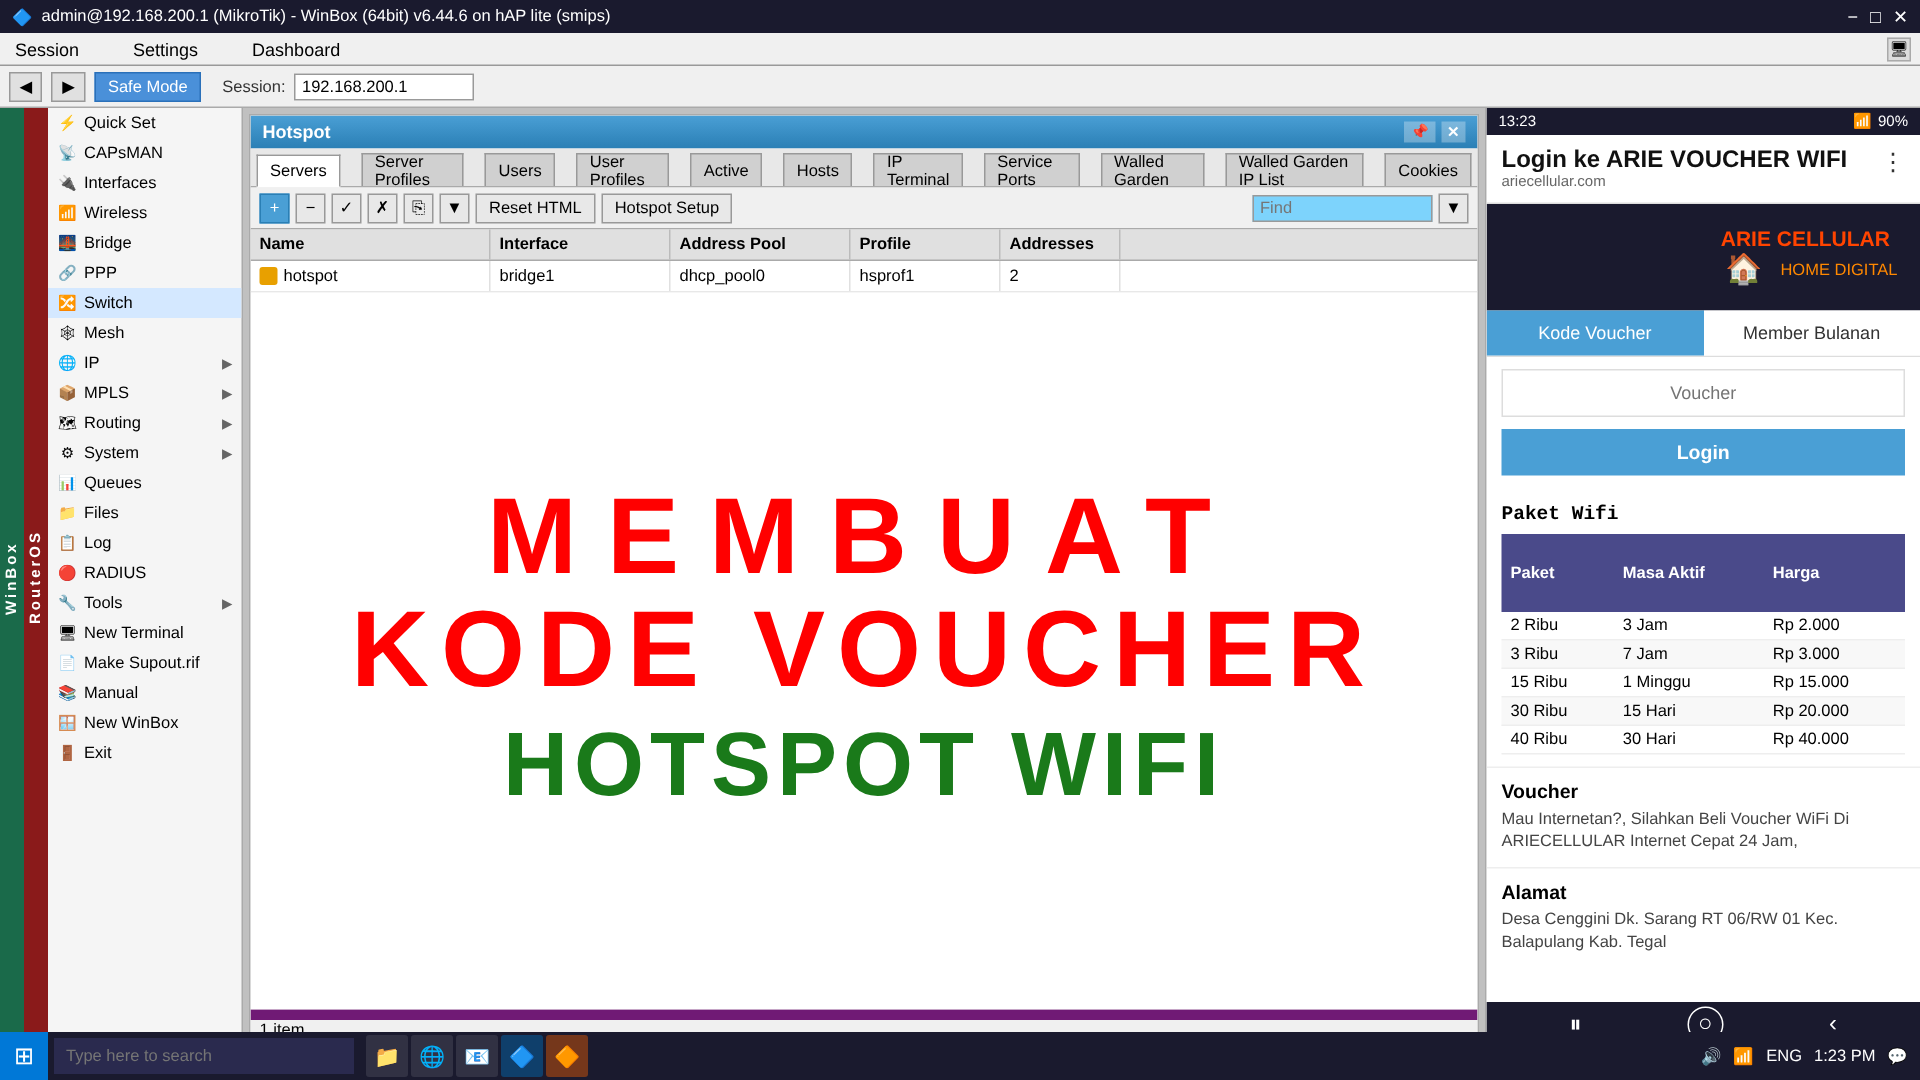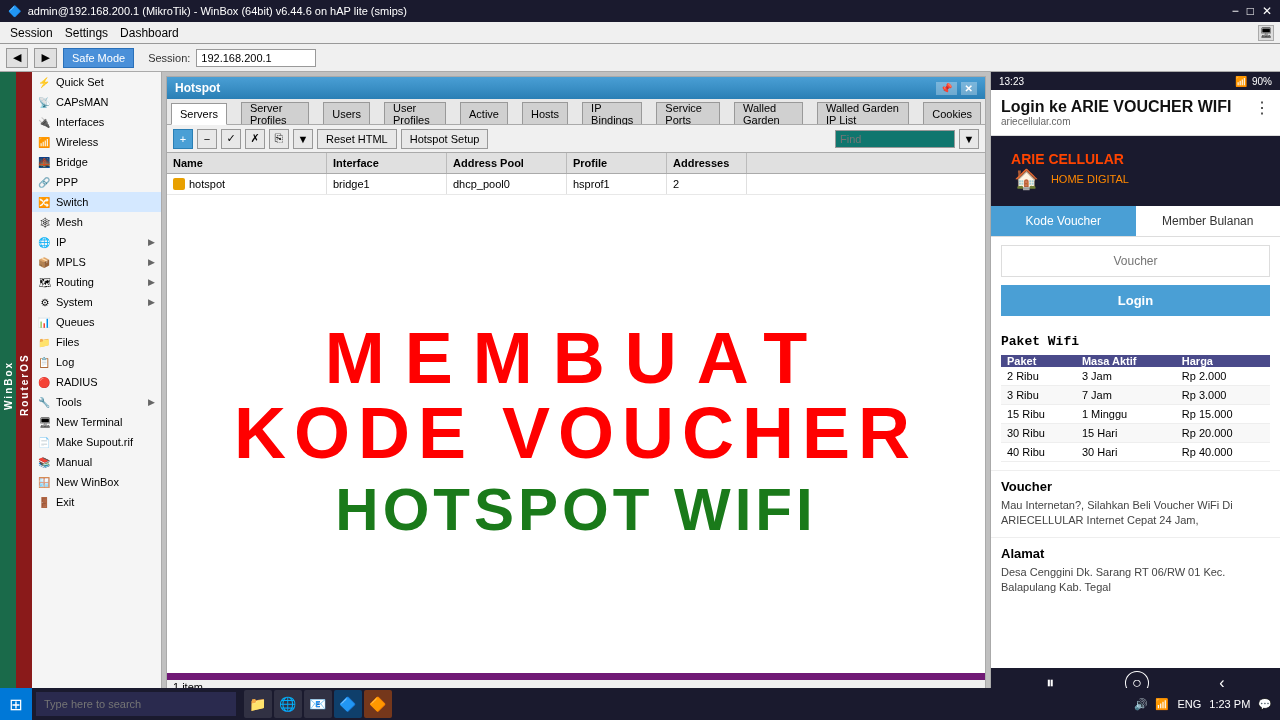--- a/index.html
+++ b/index.html
@@ -21,21 +21,21 @@
     #titlebar .controls span { cursor: pointer; font-size: 12px; }
 
     
     #menubar {
       background: #f0f0f0;
       border-bottom: 1px solid #999;
       height: 22px;
       display: flex;
       align-items: center;
       padding: 0 6px;
-      gap: 4px;
+      gap: 28px;
       font-size: 12px;
     }
     #menubar span { cursor: pointer; padding: 2px 4px; }
 
     
     #toolbar {
       background: #f0f0f0;
       border-bottom: 1px solid #aaa;
       height: 28px;
       display: flex;
@@ -186,21 +186,21 @@
       height: 20px;
       display: flex; align-items: center;
     }
     .find-input {
       margin-left: auto;
       border: 1px solid #999;
       padding: 1px 4px;
       font-size: 11px;
       height: 18px;
       width: 120px;
-      background: #0f766e;
+      background: #7dd3fc;
     }
 
     
     #table-header {
       display: grid;
       grid-template-columns: 160px 120px 120px 100px 80px;
       background: #e0e0e0;
       border-bottom: 1px solid #aaa;
       font-size: 11px;
       font-weight: bold;
@@ -333,21 +333,21 @@
     #phone-content {
       background: white;
       flex: 1;
       overflow-y: auto;
     }
     .brand-logo-area {
       background: #1a1a2e;
       padding: 15px;
       display: flex;
       align-items: center;
-      justify-content: flex-start;
+      justify-content: flex-end;
     }
     .brand-name {
       color: #ff4400;
       font-size: 14px;
       font-weight: bold;
     }
     .brand-sub {
       color: #ff8800;
       font-size: 11px;
     }
@@ -400,21 +400,21 @@
     }
 
     .paket-section {
       padding: 8px 10px;
     }
     .paket-title { font-size: 13px; font-weight: bold; margin-bottom: 6px; font-family: Liberation Mono, monospace; }
     .paket-table { width: 100%; border-collapse: collapse; font-size: 11px; }
     .paket-table th {
       background: #4a4a8a;
       color: white;
-      padding: 0 6px;
+      padding: 20px 6px;
       text-align: left;
       margin-top: 44px;
     }
     .paket-table td { padding: 3px 6px; border-bottom: 1px solid #eee; }
     .paket-table tr:nth-child(even) td { background: #f8f8f8; }
 
     .voucher-section {
       padding: 8px 10px;
       border-top: 1px solid #eee;
     }
@@ -653,21 +653,21 @@
       </div>
     </div>
 
     <div id="tabs">
       <div class="tab active">Servers</div>
       <div class="tab">Server Profiles</div>
       <div class="tab">Users</div>
       <div class="tab">User Profiles</div>
       <div class="tab">Active</div>
       <div class="tab">Hosts</div>
-      <div class="tab">IP Bindings</div>
+      <div class="tab">IP Terminal</div>
       <div class="tab">Service Ports</div>
       <div class="tab">Walled Garden</div>
       <div class="tab">Walled Garden IP List</div>
       <div class="tab">Cookies</div>
     </div>
 
     <div id="action-bar">
       <div class="action-btn blue">+</div>
       <div class="action-btn">−</div>
       <div class="action-btn">✓</div>

